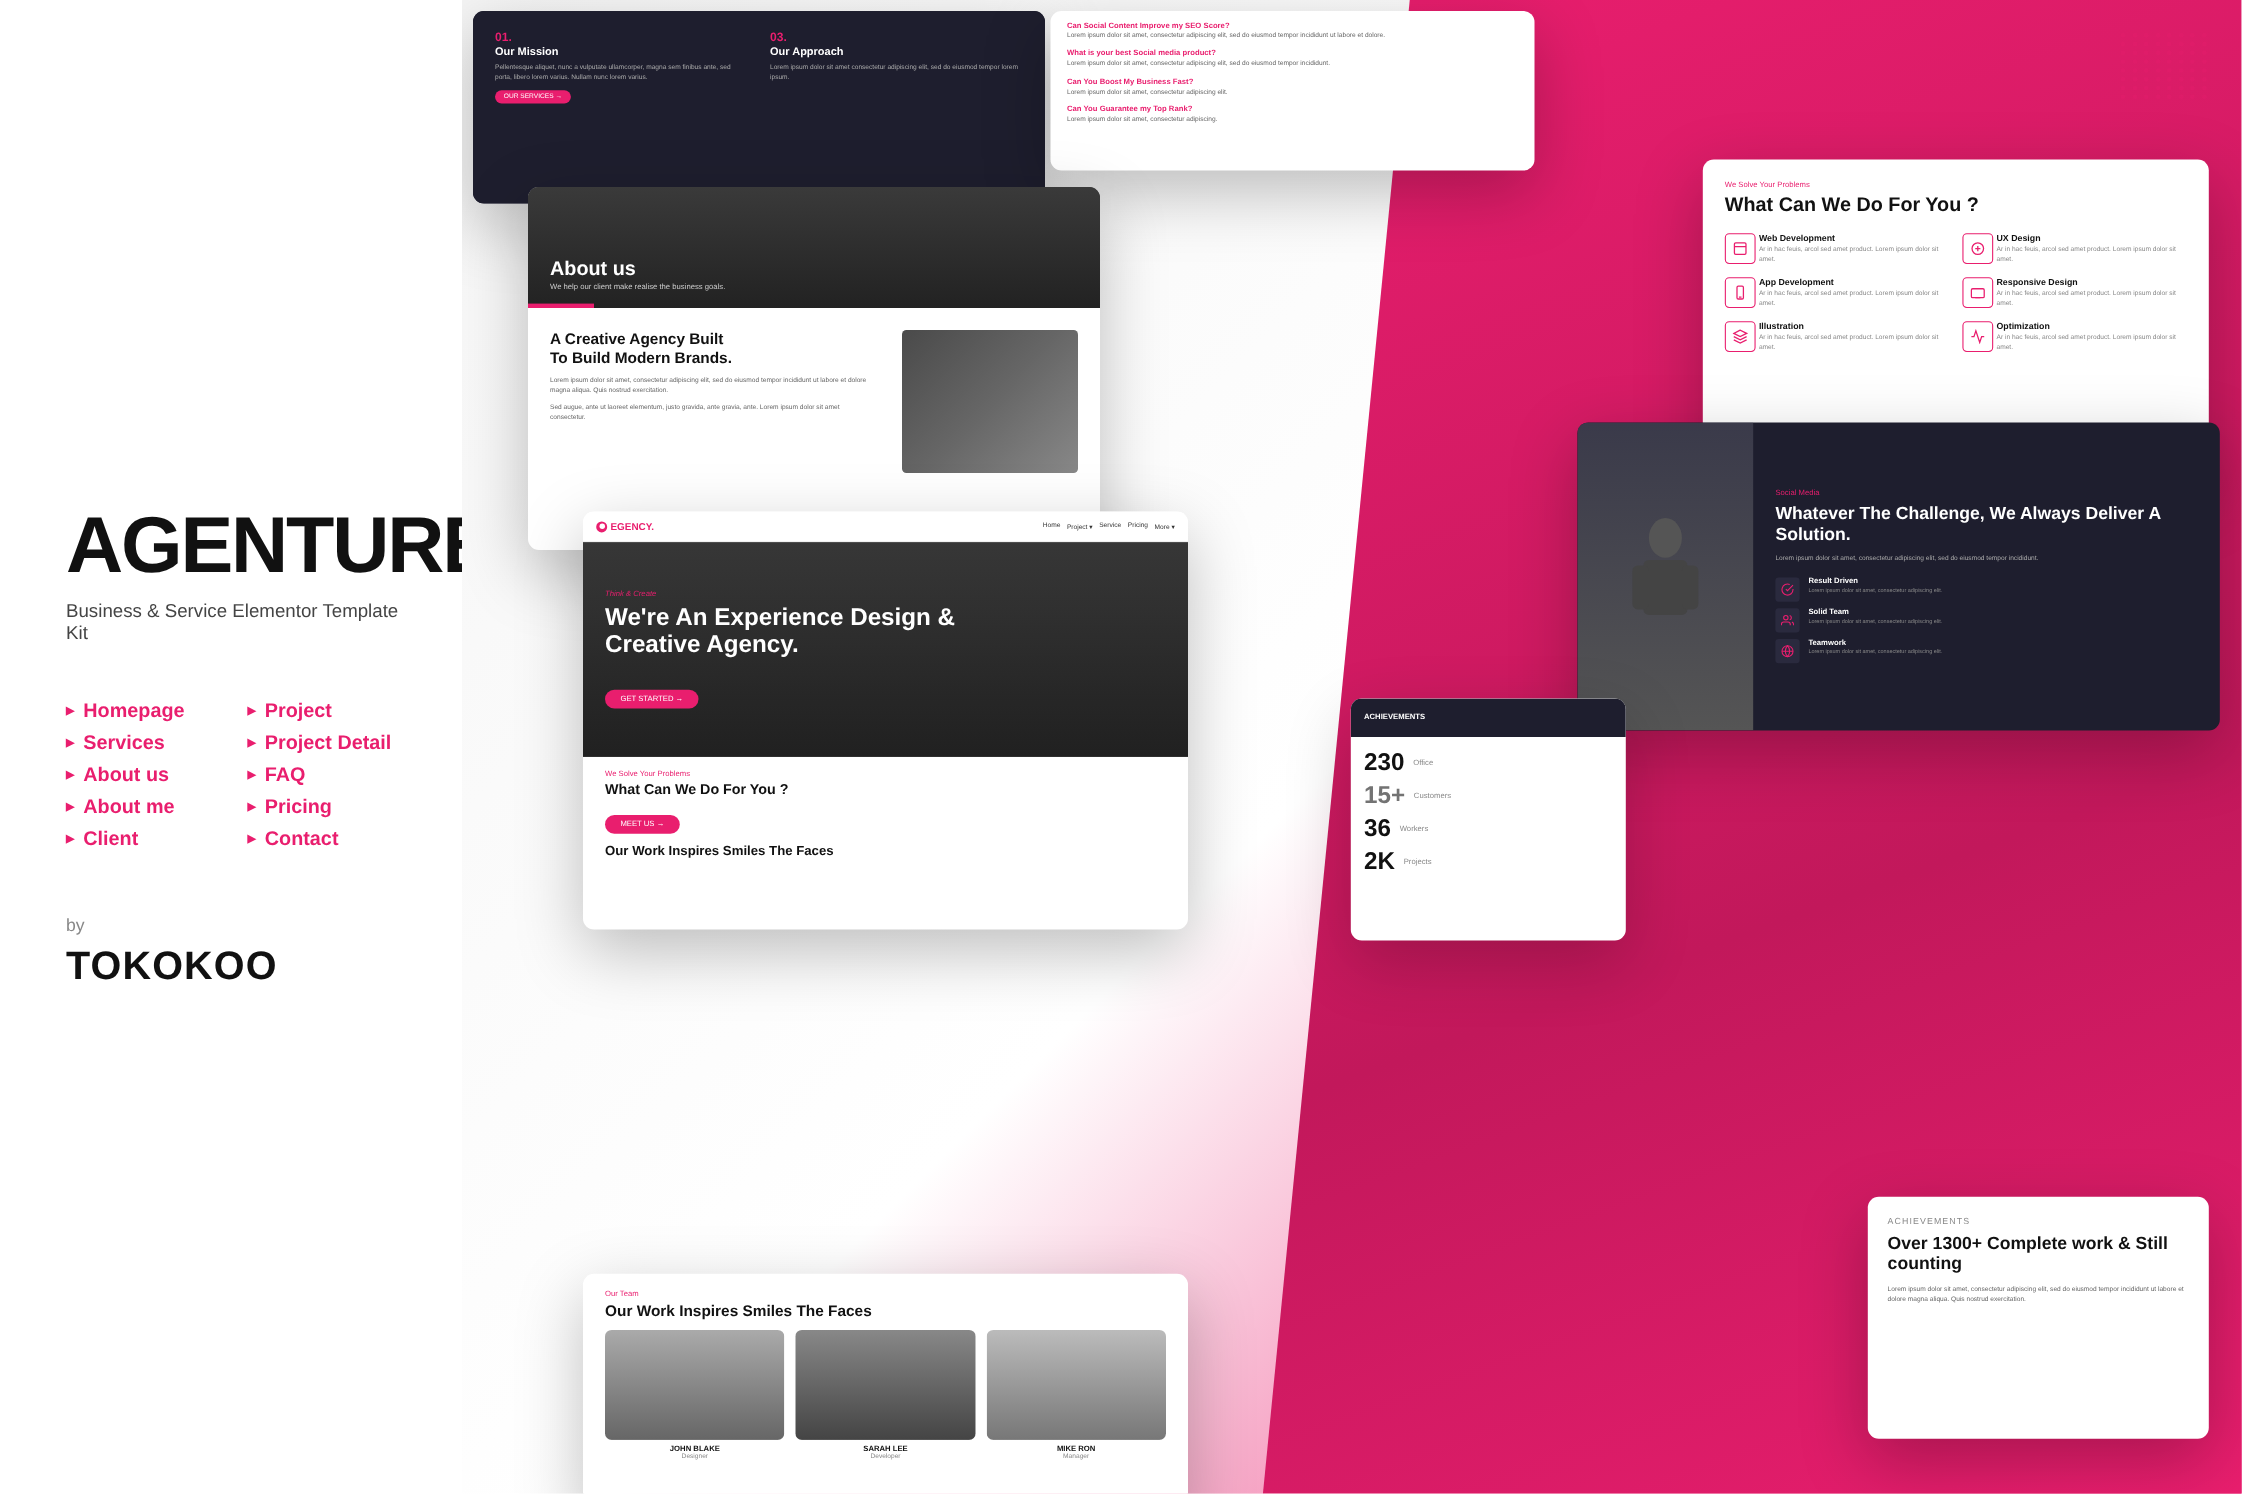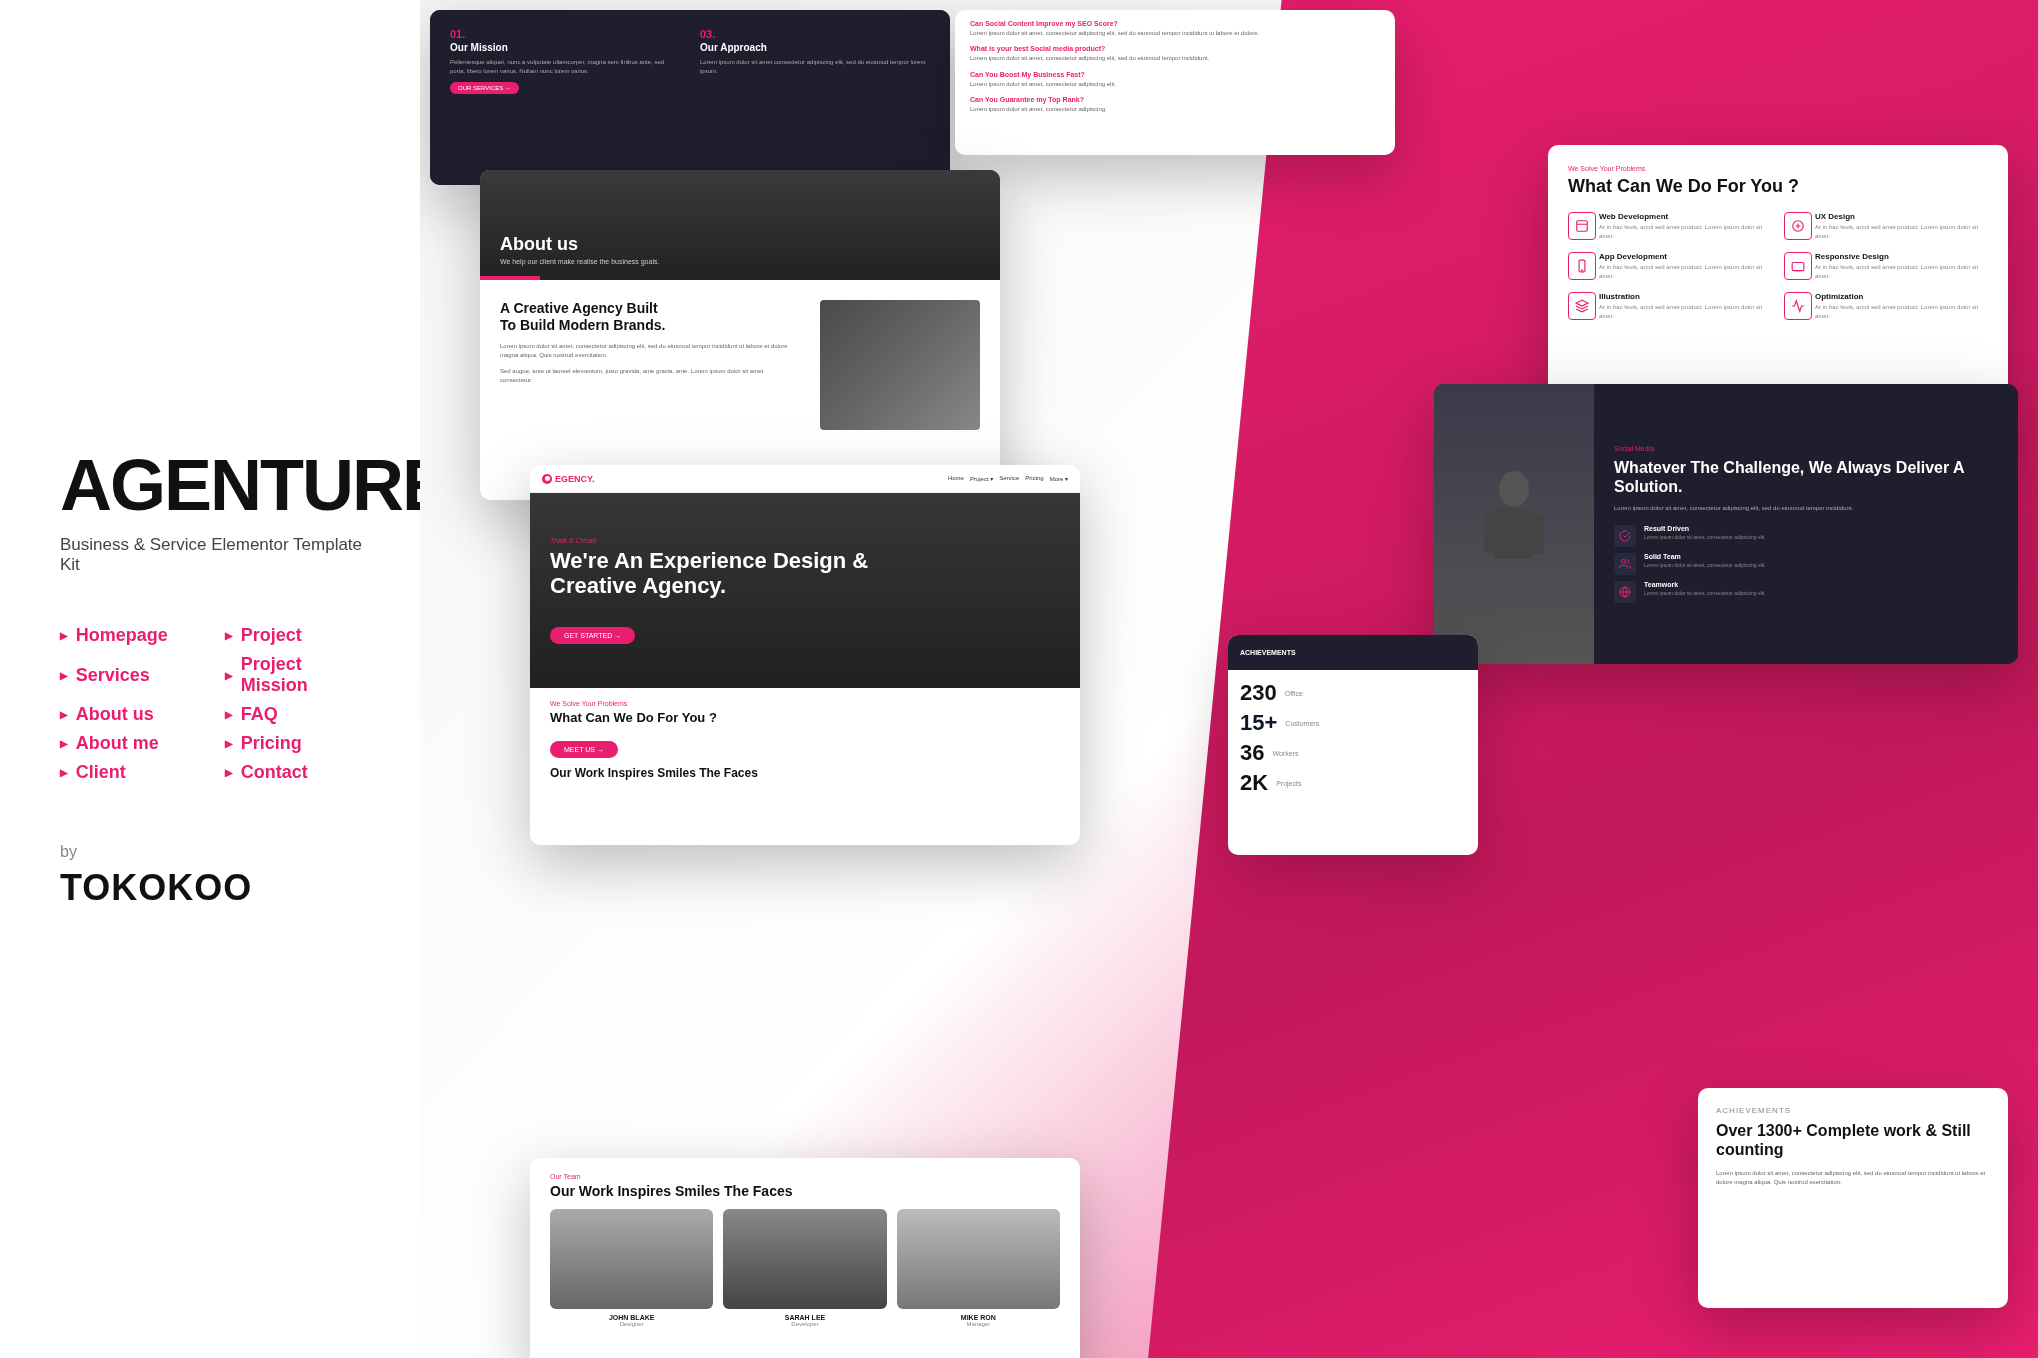--- a/index.html
+++ b/index.html
@@ -566,21 +566,21 @@
     }
 
     .stat-number {
       font-size: 22px;
       font-weight: 900;
       color: #111;
       line-height: 1;
     }
 
     .stat-number.pink {
-      color: #0f172a;
+      color: #737373;
     }
 
     .stat-label {
       font-size: 7px;
       color: #888;
     }
 
     
     .screen-8 {
       left: 110px;
@@ -702,21 +702,21 @@
 
 <div class="left-panel">
   <div class="brand-title">AGENTURE</div>
   <div class="brand-subtitle">Business &amp; Service Elementor Template Kit</div>
 
   <div class="nav-grid">
 
     <div class="nav-item">Homepage</div>
     <div class="nav-item">Project</div>
     <div class="nav-item">Services</div>
-    <div class="nav-item">Project Mission</div>
+    <div class="nav-item">Project Detail</div>
     <div class="nav-item">About us</div>
     <div class="nav-item">FAQ</div>
     <div class="nav-item">About me</div>
     <div class="nav-item">Pricing</div>
     <div class="nav-item">Client</div>
     <div class="nav-item">Contact</div>
   </div>
 
   <div class="by-label">by</div>
   <div class="tokokoo-label">TOKOKOO</div>

